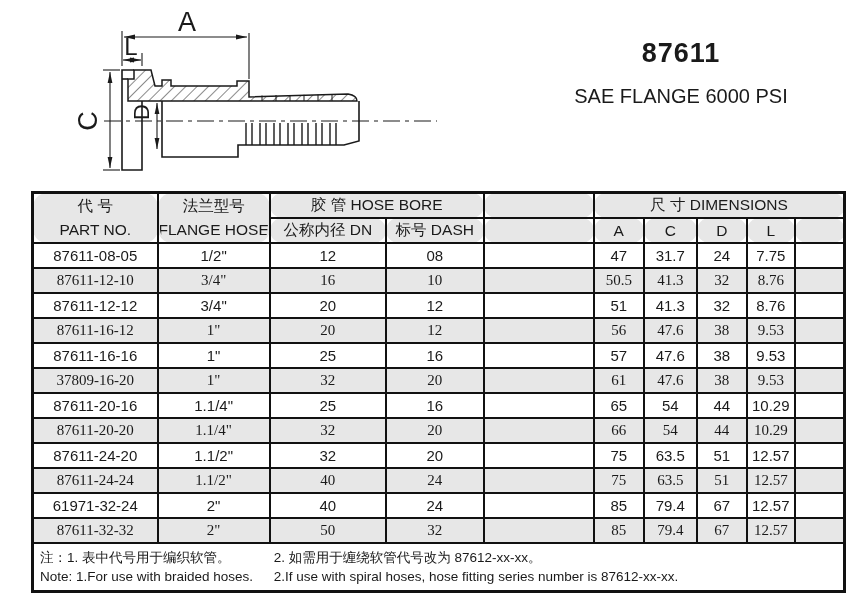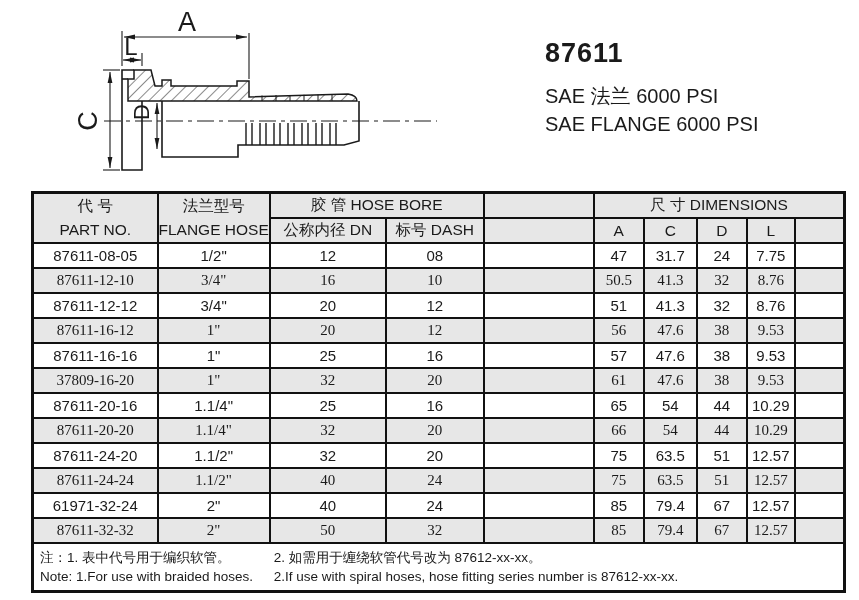--- a/index.html
+++ b/index.html
@@ -1,29 +1,29 @@
 <!DOCTYPE html>
 <html><head>
 <meta charset="utf-8">
 <style>
   html,body{margin:0;padding:0;background:#ffffff;}
   .page{position:relative;width:859px;height:600px;background:#fff;overflow:hidden;
         font-family:"Liberation Sans", sans-serif;color:#1a1a1a;}
   
   .drawing{position:absolute;left:0;top:0;}
   
-  .titleblock{position:absolute;left:545px;top:38px;width:272px;}
+  .titleblock{position:absolute;left:545px;top:38px;width:272px;text-align:center;}
   .titleblock .model{font-size:27px;font-weight:bold;letter-spacing:1px;margin:0 0 13px 0;}
   .titleblock .sub{font-size:20px;line-height:28px;}
   
   table.spec{position:absolute;left:31px;top:191px;border-collapse:collapse;table-layout:fixed;
              border:3px solid #111;font-size:15px;}
   table.spec th, table.spec td{border:2px solid #111;text-align:center;vertical-align:middle;
              padding:0;font-weight:normal;color:#1a1a1a;overflow:hidden;white-space:nowrap;}
-  table.spec thead th{background:#e7e7e7;height:23px;font-size:15.5px;}
+  table.spec thead th{background:#e7e7e7;height:23px;font-size:15.5px;border-radius:14px;}
   table.spec thead .two-line div{line-height:24px;}
   table.spec tbody td{height:23px;background:#fff;}
   table.spec tbody tr.alt td{background:#e7e7e7;font-family:Liberation Serif, serif;}
   table.spec tfoot td{background:#fff;height:42px;text-align:left;vertical-align:middle;
              padding:2px 6px;font-size:13.5px;white-space:nowrap;}
   .note-line{position:relative;line-height:19px;}
   .note-seg2{display:inline-block;}
   .note-seg1{display:inline-block;width:230px;}
 </style>
 </head>
@@ -87,21 +87,20 @@
     <text transform="translate(97,121) rotate(-90)" font-size="27" text-anchor="middle" fill="#1a1a1a">C</text>
 
     <g stroke="#1a1a1a" stroke-width="1.1" fill="none">
       <line x1="157" y1="103" x2="157" y2="149" marker-start="url(#ah)" marker-end="url(#ah)"></line>
     </g>
     <text transform="translate(149,112) rotate(-90)" font-size="22" text-anchor="middle" fill="#1a1a1a">D</text>
   </svg>
 
   <div class="titleblock">
     <div class="model">87611</div>
-    <div class="sub">SAE 法兰 6000 PSI</div>
     <div class="sub">SAE FLANGE 6000 PSI</div>
   </div>
 
   <table class="spec">
     <colgroup>
       <col style="width:125px">
         <col style="width:112px">
         <col style="width:116px">
         <col style="width:98px">
       <col style="width:110px">

